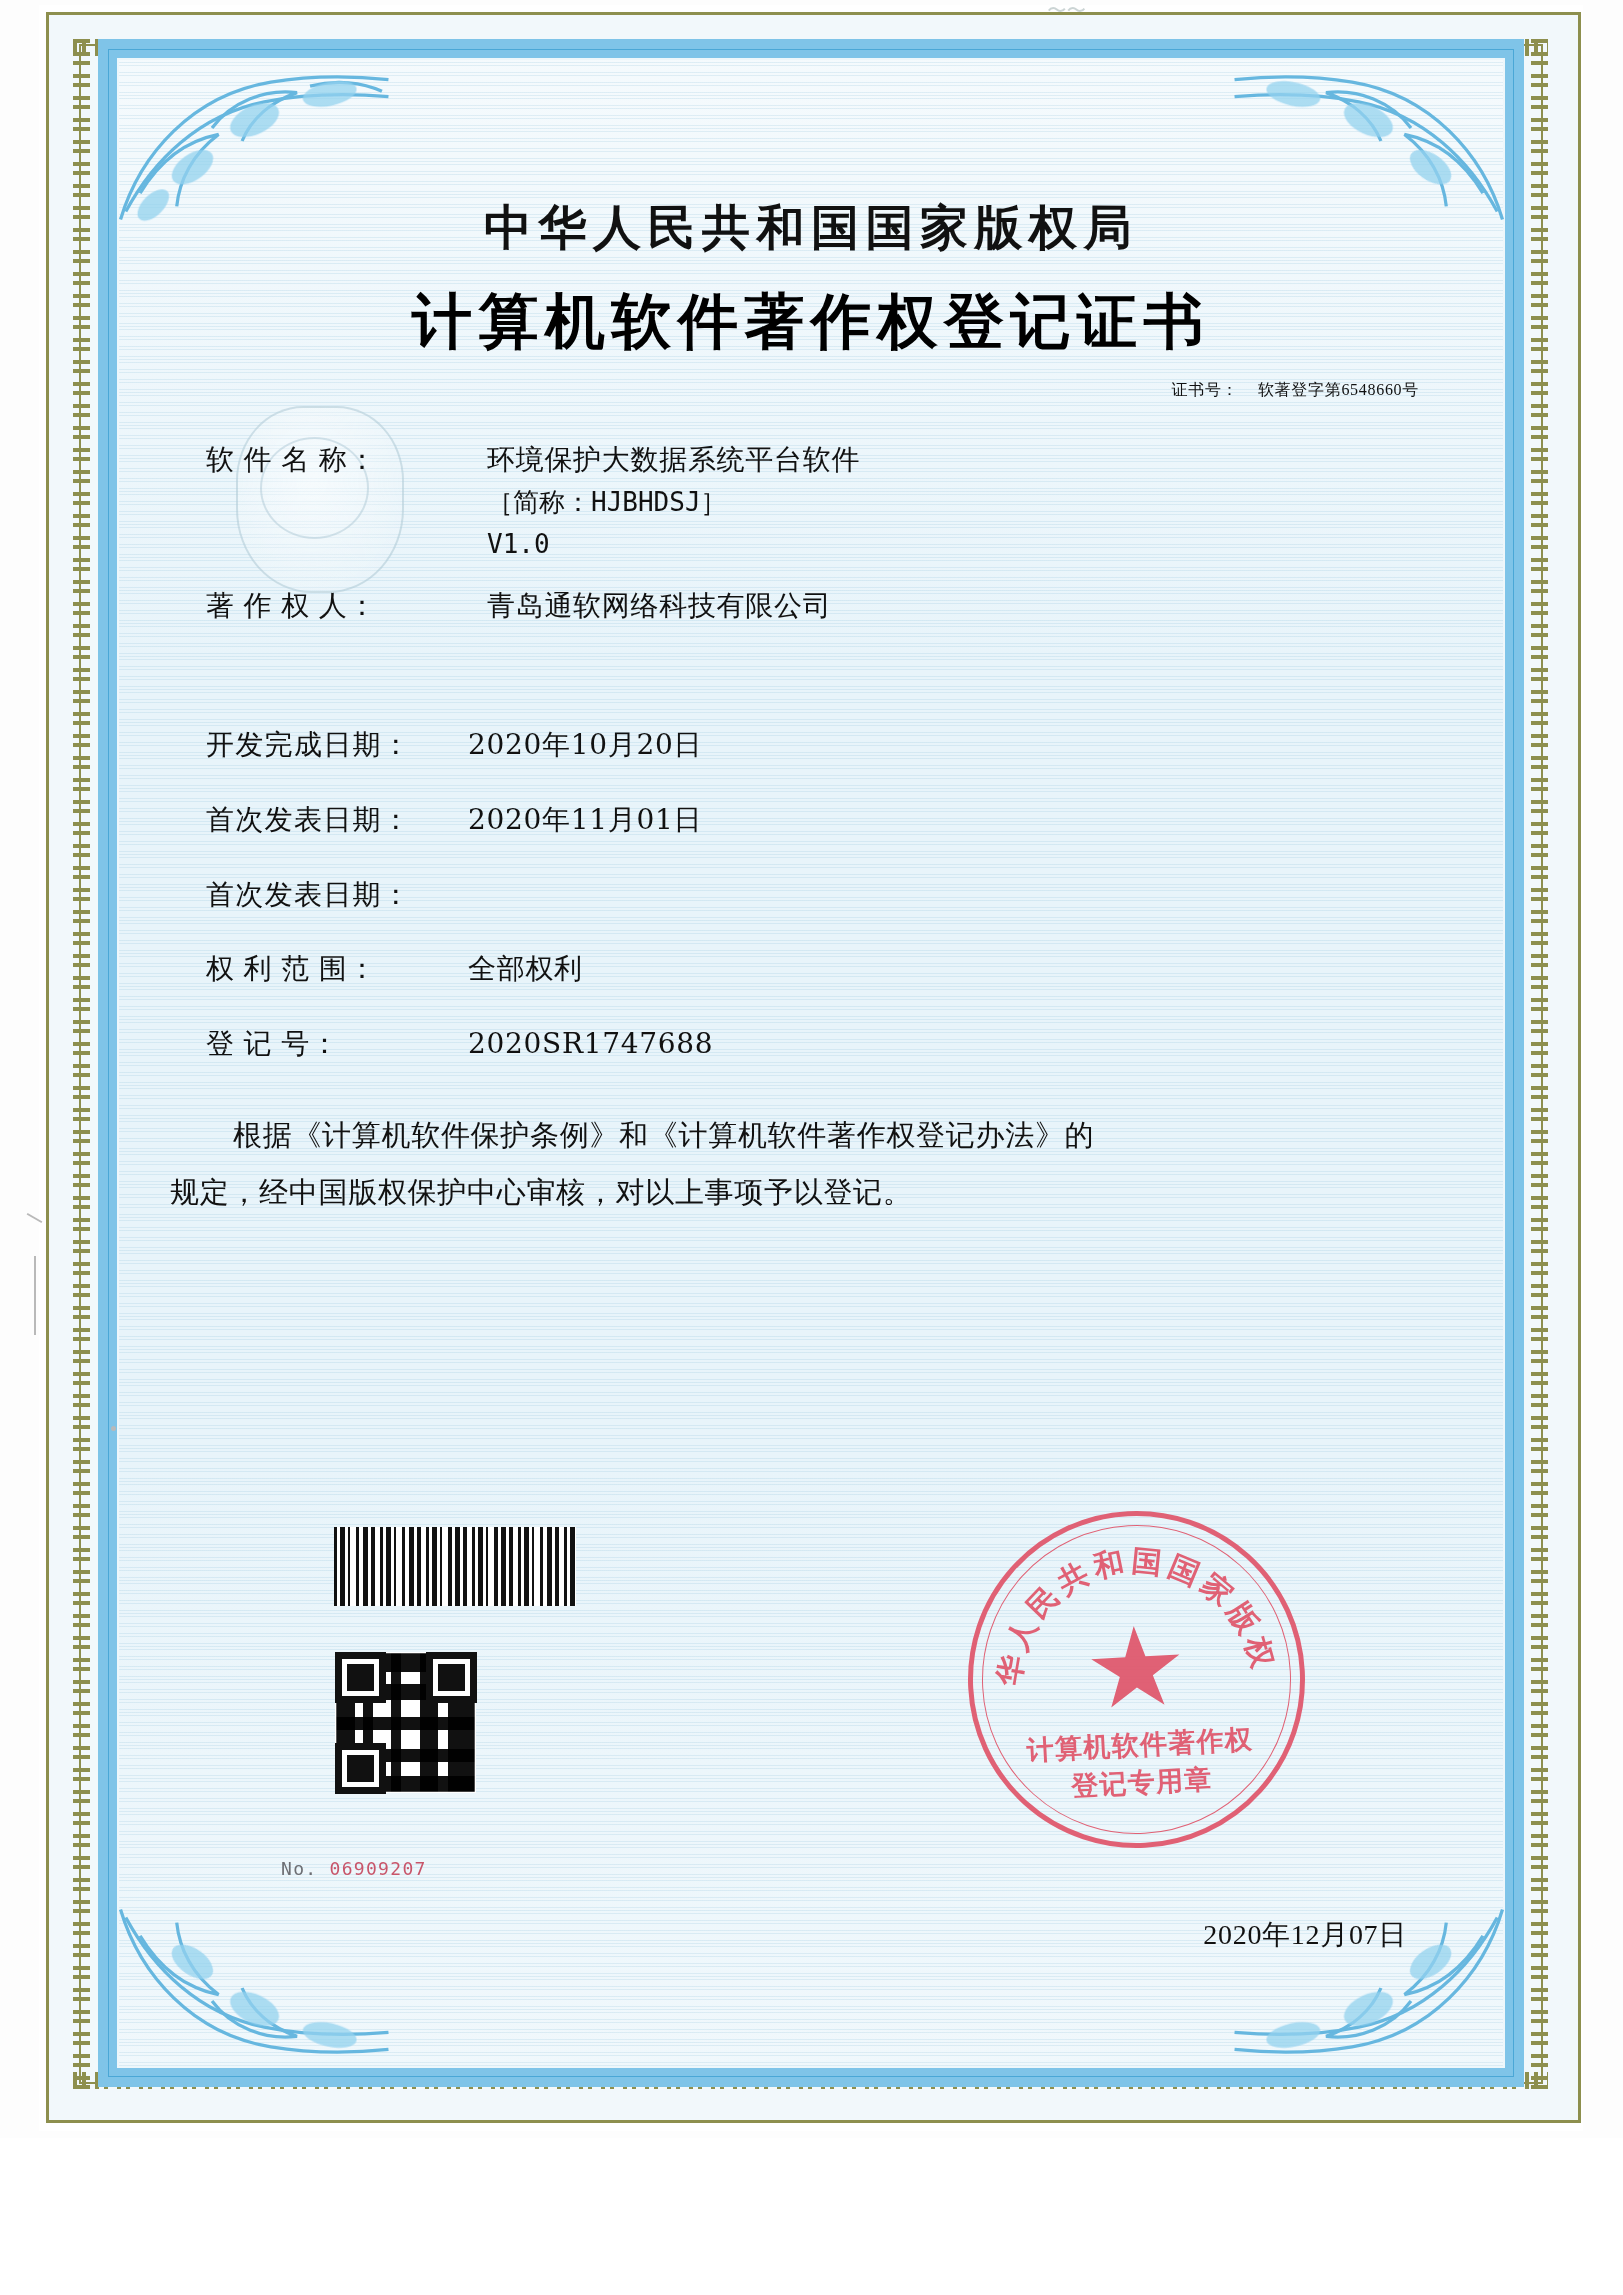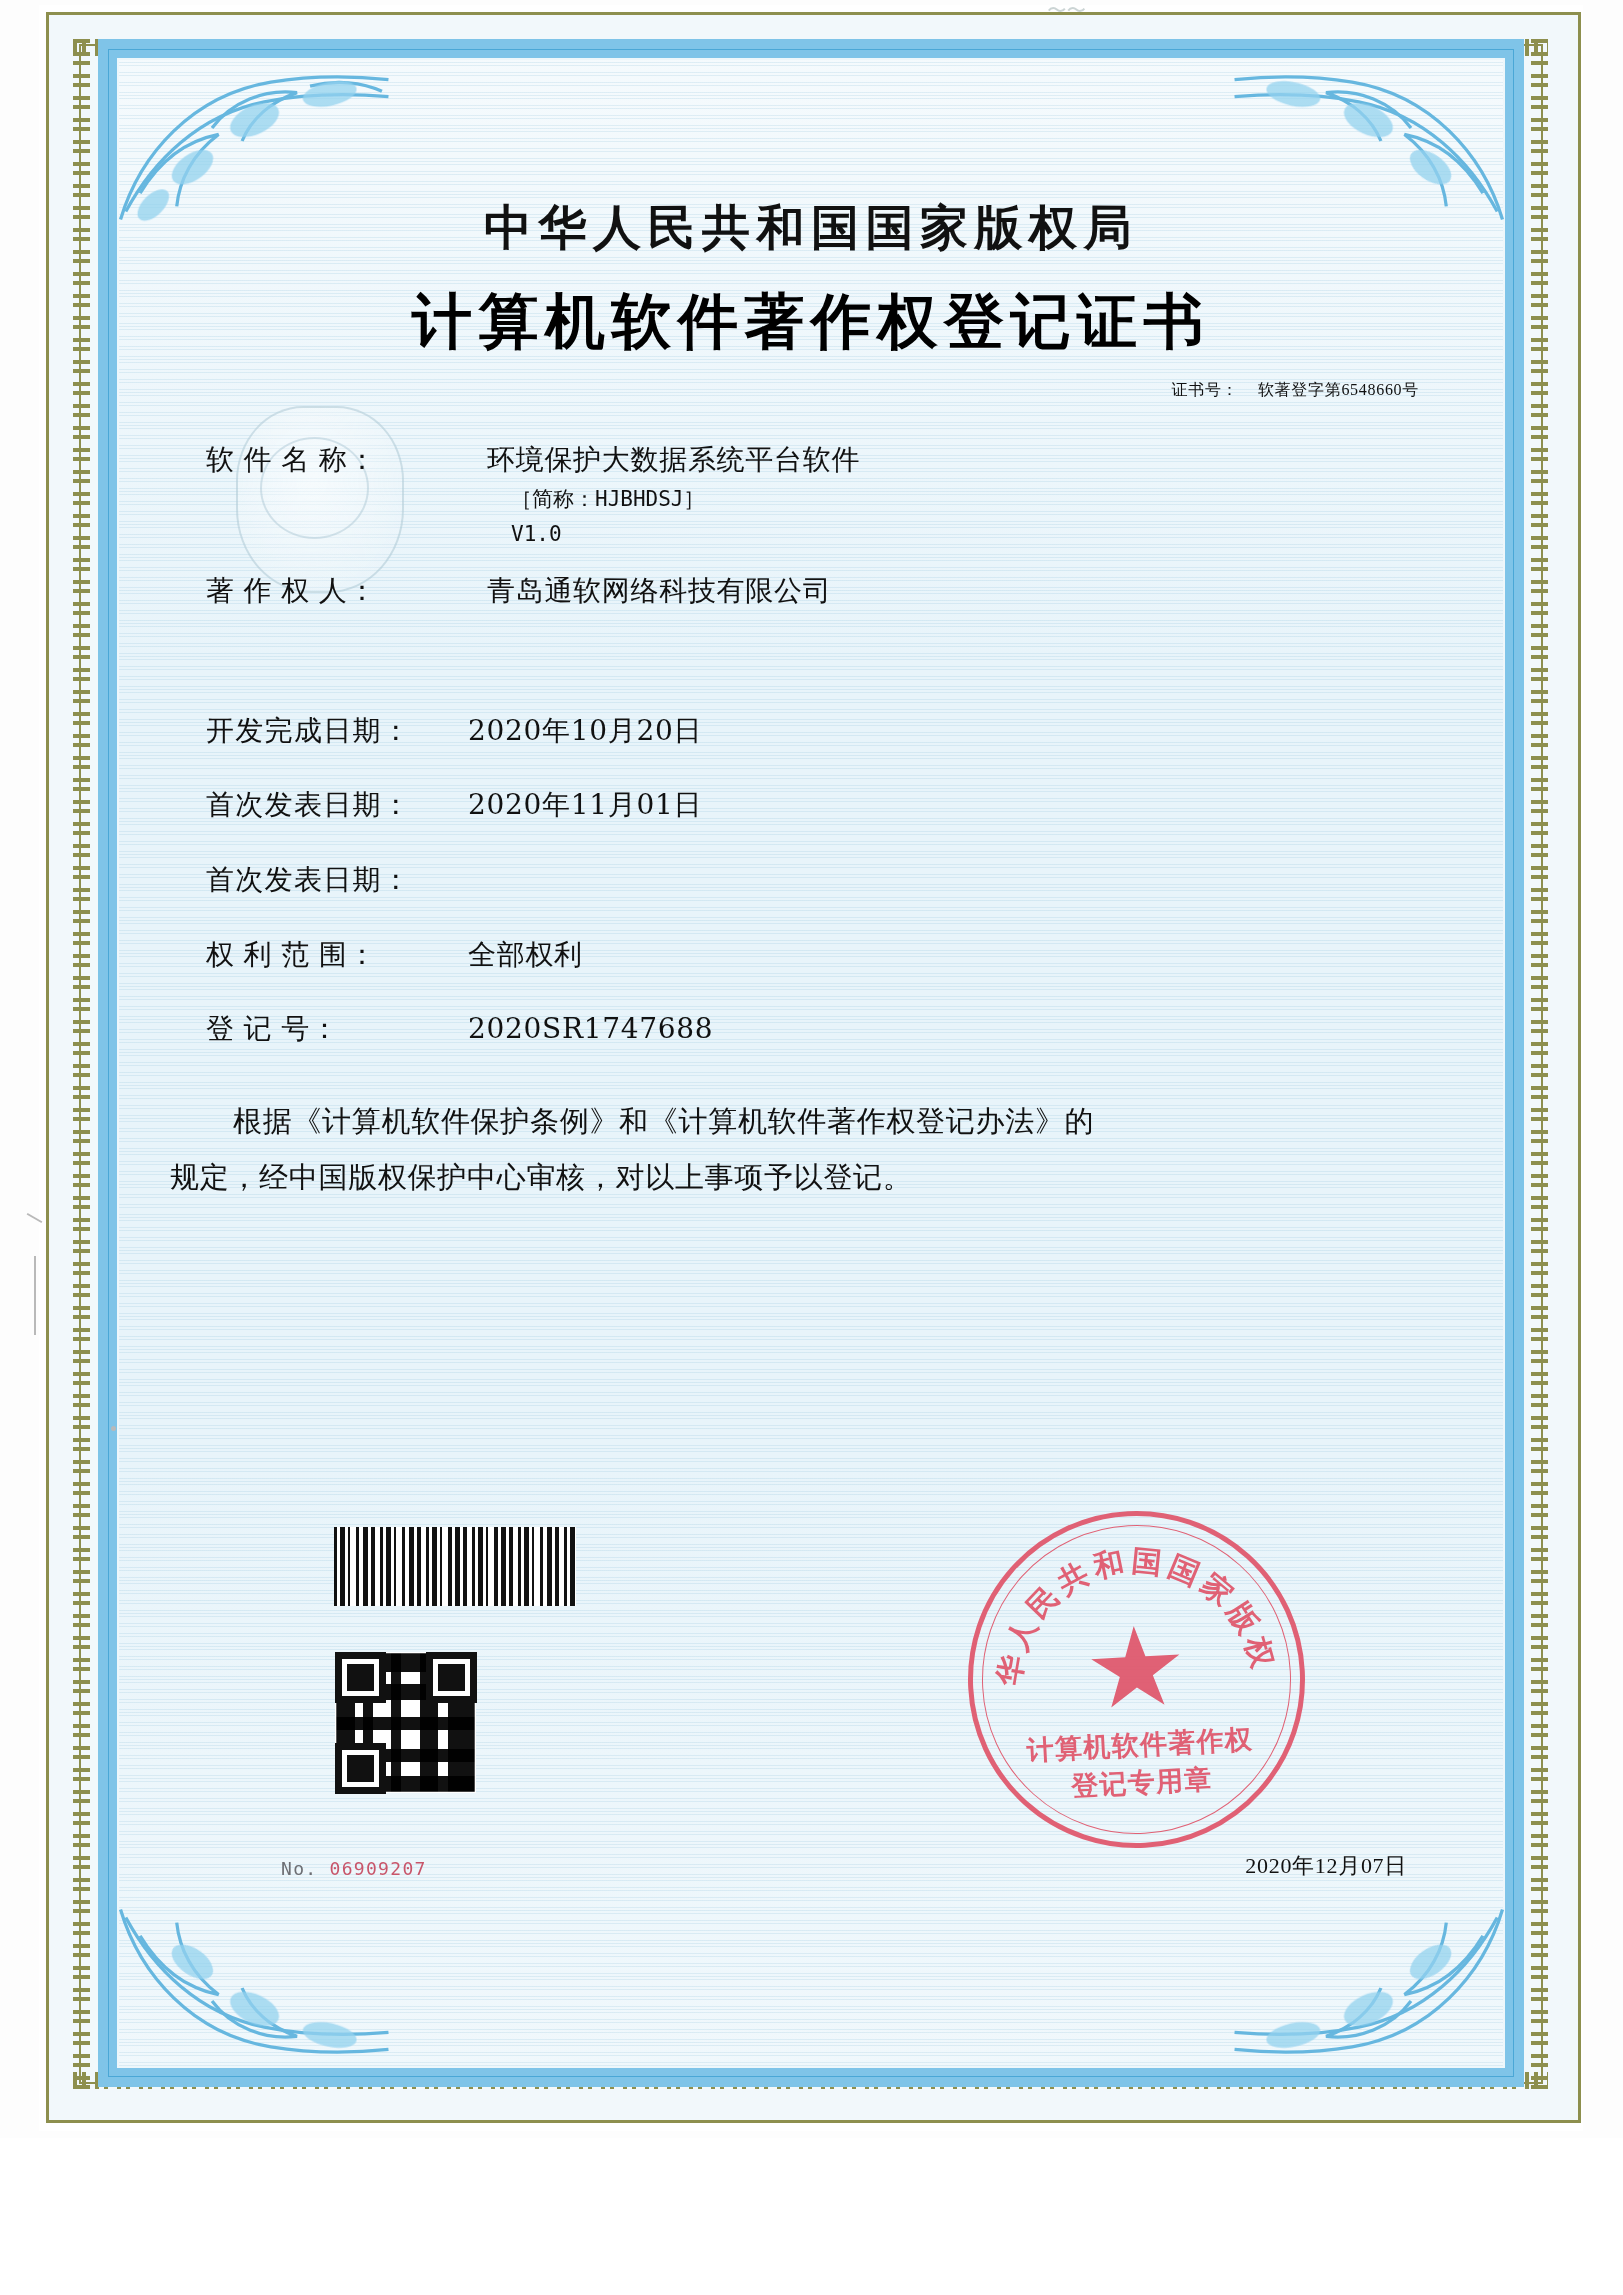--- a/index.html
+++ b/index.html
@@ -192,24 +192,23 @@
     margin-left: 36px;
   }
   .field .val {
     flex: 1 1 auto;
     letter-spacing: 0.7px;
   }
   .field .val .line2,
   .field .val .line3 {
     display: block;
     font-family: "DejaVu Sans Mono", "Liberation Mono", monospace;
-    font-size: 21px;
+    font-size: 26px;
     letter-spacing: 0px;
     margin-top: 3.9px;
-    margin-left: 24px;
   }
 
   .gap-big { height: 77px; }
 
   .field.dated { margin-bottom: 34px; }
   .field.dated .lab { width: 262px; flex: 0 0 262px; }
   .field.dated .val { font-family: "DejaVu Serif", "Liberation Serif", serif; }
 
   .statement {
     margin-top: 43px;
@@ -269,22 +268,22 @@
     font-size: 18px;
     color: #6d6f74;
     letter-spacing: 1.3px;
     font-family: "DejaVu Sans Mono", "Liberation Mono", monospace;
   }
   .serial .num { color: #c8556a; }
 
   .issue-date {
     position: absolute;
     right: 216px;
-    top: 1851px;
-    font-size: 22px;
+    top: 1916px;
+    font-size: 28px;
     color: #111;
     letter-spacing: 0.7px;
     text-align: right;
   }
 
   
   .seal {
     position: absolute;
     left: 968px;
     top: 1511px;

